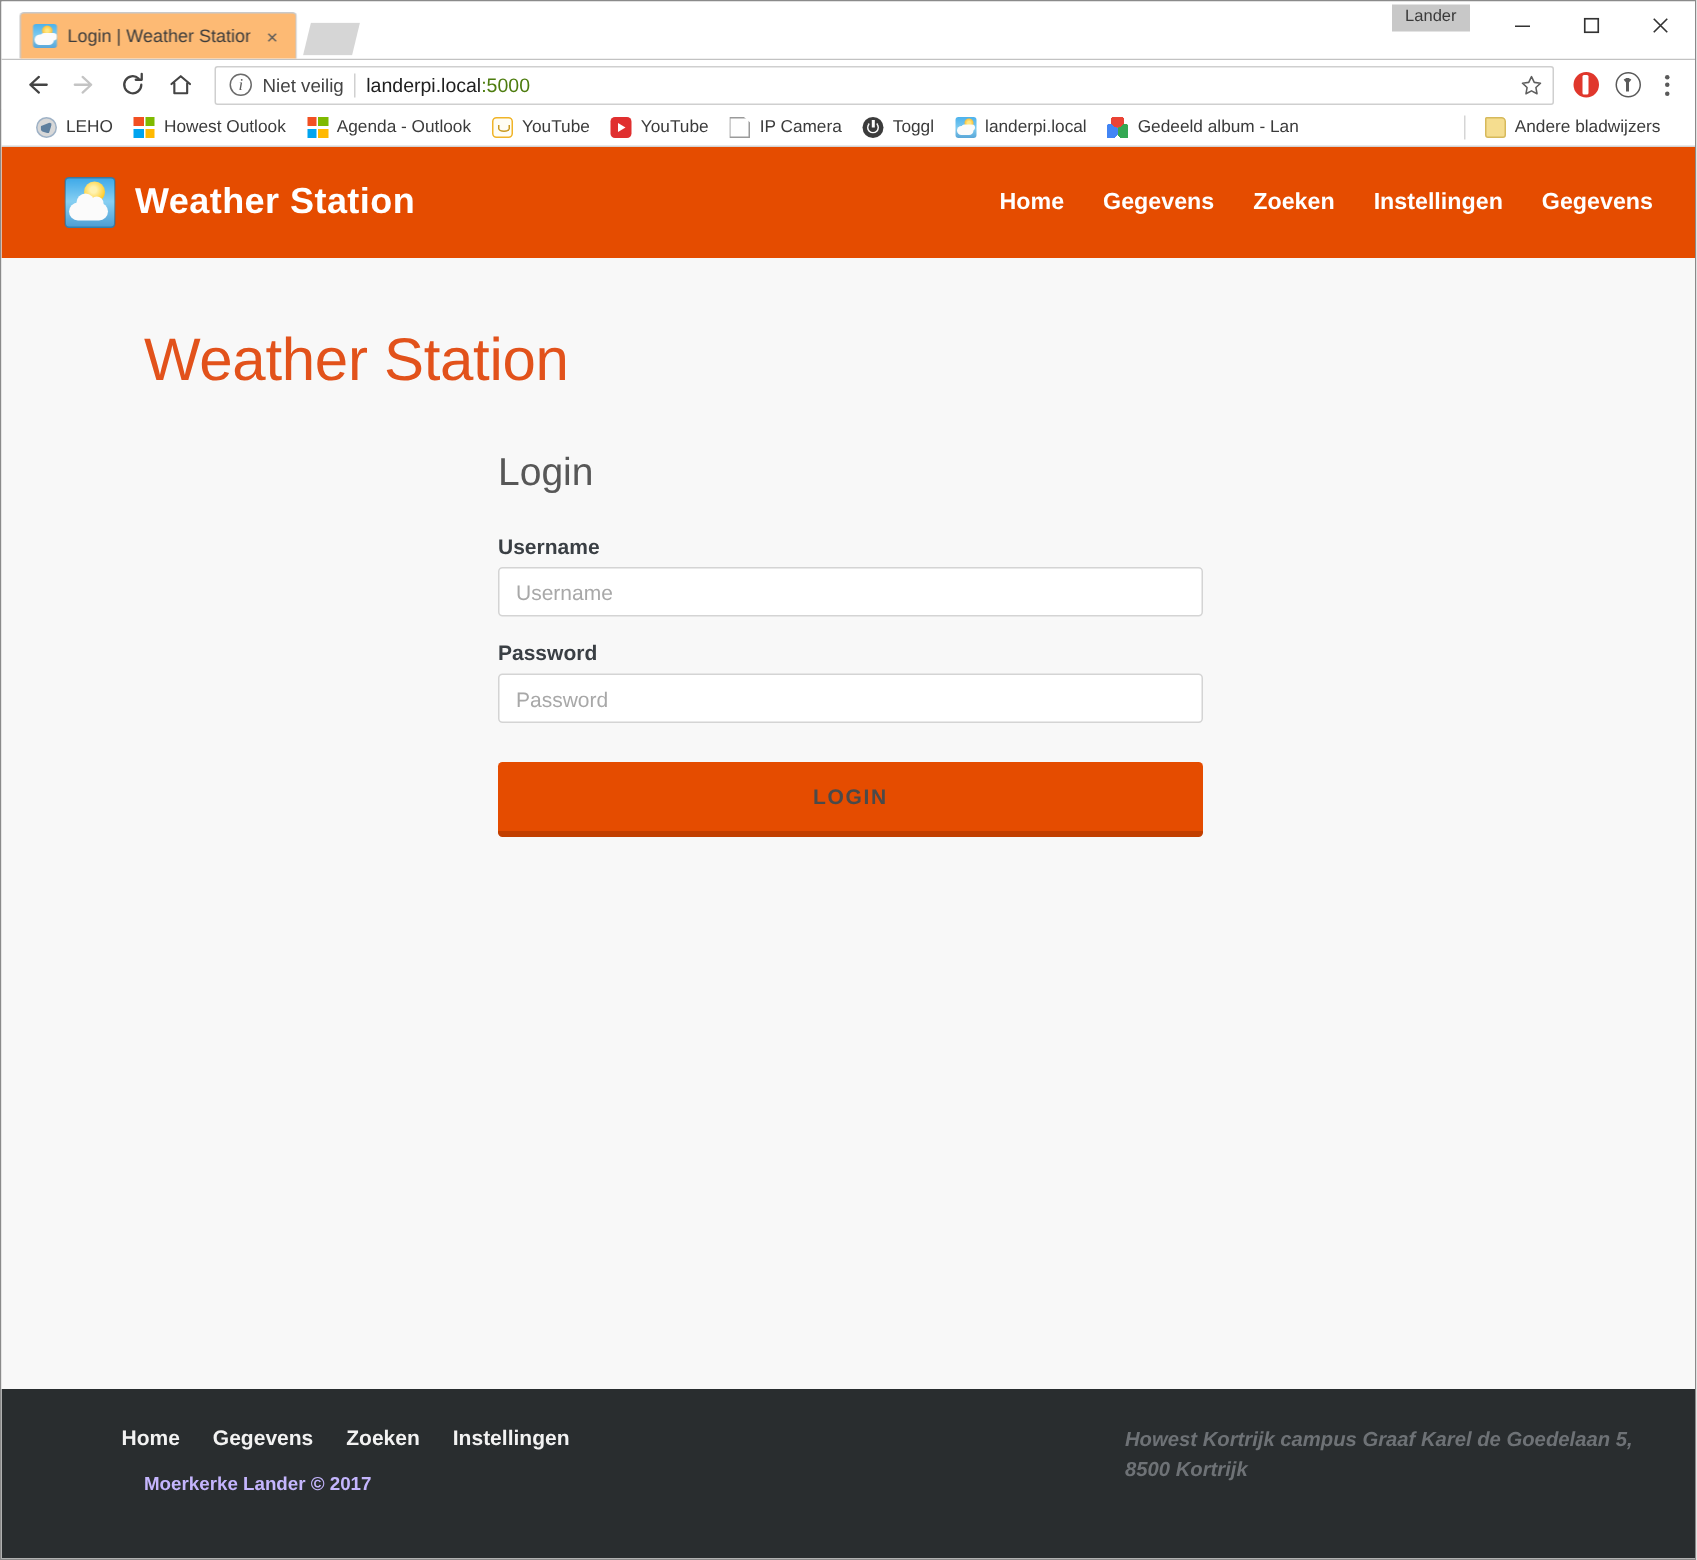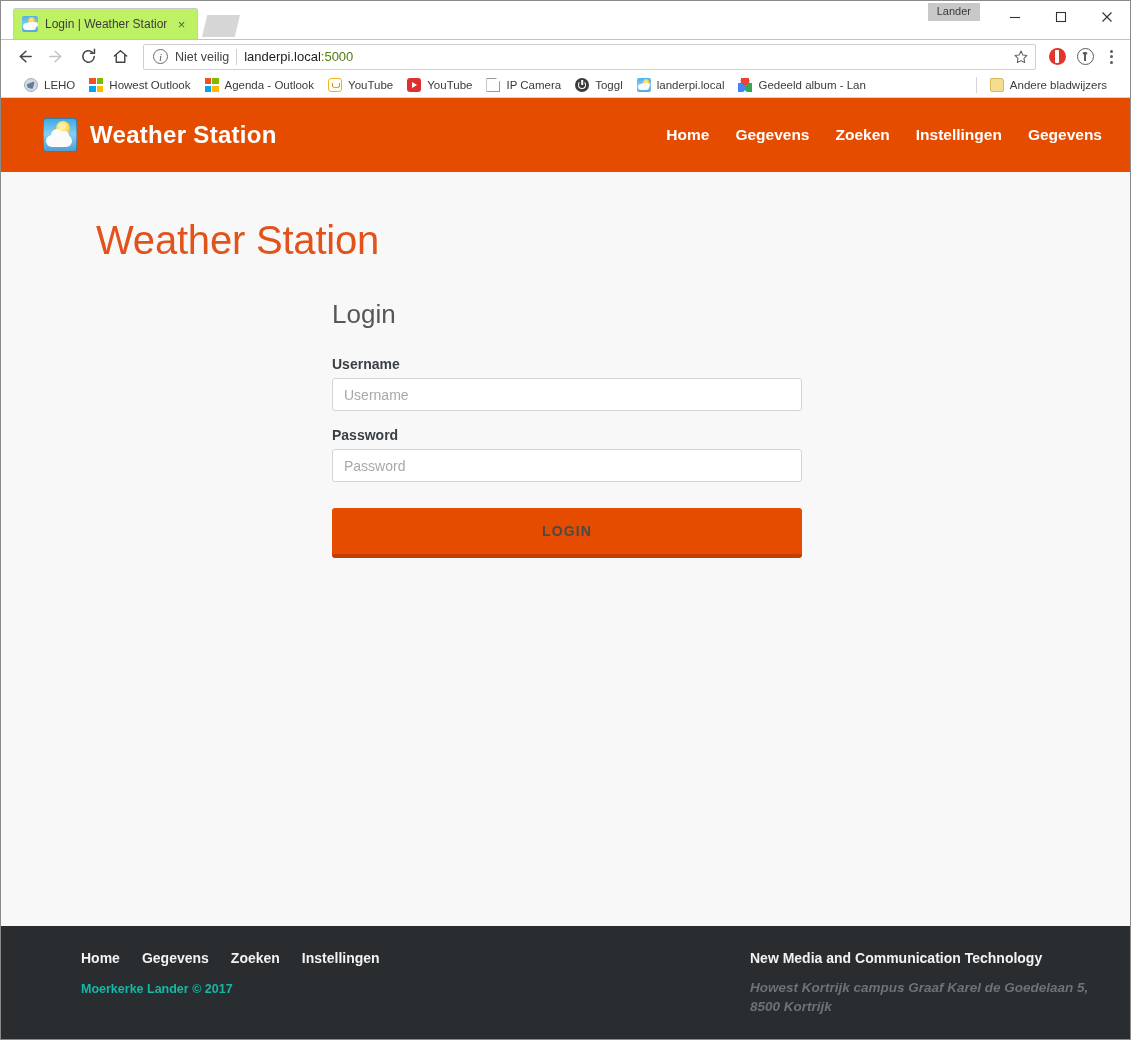--- a/index.html
+++ b/index.html
@@ -19,21 +19,21 @@
 
   
   .titlebar {
     height: 38px; background: #ffffff;
     display: flex; align-items: flex-end;
     position: relative; flex: 0 0 auto;
   }
   .tabstrip { display: flex; align-items: flex-end; height: 38px; padding-left: 12px; }
   .tab {
     height: 31px; width: 185px;
-    background: #bef264;
+    background: #fdba74;
     border: 1px solid #c9c9c9;
     border-bottom: none;
     border-radius: 3px 3px 0 0;
     display: flex; align-items: center;
     padding: 14px 8px; gap: 7px;
     position: relative;
     transform: perspective(12px) rotateX(0deg);
     justify-content: space-between;
   }
   .tab-favicon {
@@ -306,21 +306,21 @@
     background: #292d2f; flex: 0 0 auto;
     padding: 22px 30px 22px 80px;
     display: flex; justify-content: space-between; align-items: flex-start;
     min-height: 113px;
   }
   .foot-left { padding-top: 2px; }
   .foot-nav { display: flex; gap: 22px; margin-bottom: 16px; }
   .foot-nav a {
     color: #f2f2f2; font-size: 14px; font-weight: bold; text-decoration: none;
   }
-  .foot-copy { color: #14b8a6; font-size: 12.5px; font-weight: bold; }
+  .foot-copy { color: #c4b5fd; font-size: 12.5px; font-weight: bold; margin-left: 15px; }
   .foot-right { width: 350px; padding-top: 2px; }
   .foot-dept {
     color: #f2f2f2; font-size: 14px; font-weight: bold; margin-bottom: 12px;
   }
   .foot-addr { color: #6e7276; font-size: 13.5px; font-weight: bold; line-height: 1.45; font-style: italic; }
 </style>
 </head>
 <body>
 
 <div class="window">
@@ -504,19 +504,18 @@
       <div class="foot-left">
         <div class="foot-nav">
           <a href="#">Home</a>
           <a href="#">Gegevens</a>
           <a href="#">Zoeken</a>
           <a href="#">Instellingen</a>
         </div>
         <div class="foot-copy">Moerkerke Lander © 2017</div>
       </div>
       <div class="foot-right">
-        <div class="foot-dept">New Media and Communication Technology</div>
         <div class="foot-addr">Howest Kortrijk campus Graaf Karel de Goedelaan 5, 8500 Kortrijk</div>
       </div>
     </div>
 
   </div>
 </div>
 
 </body></html>

